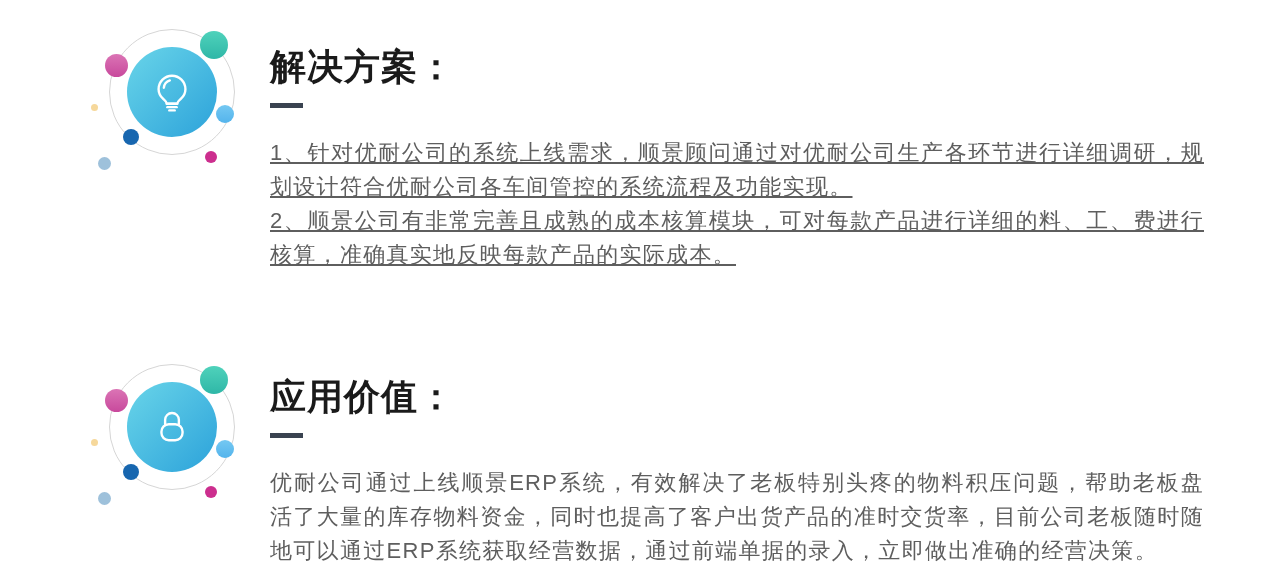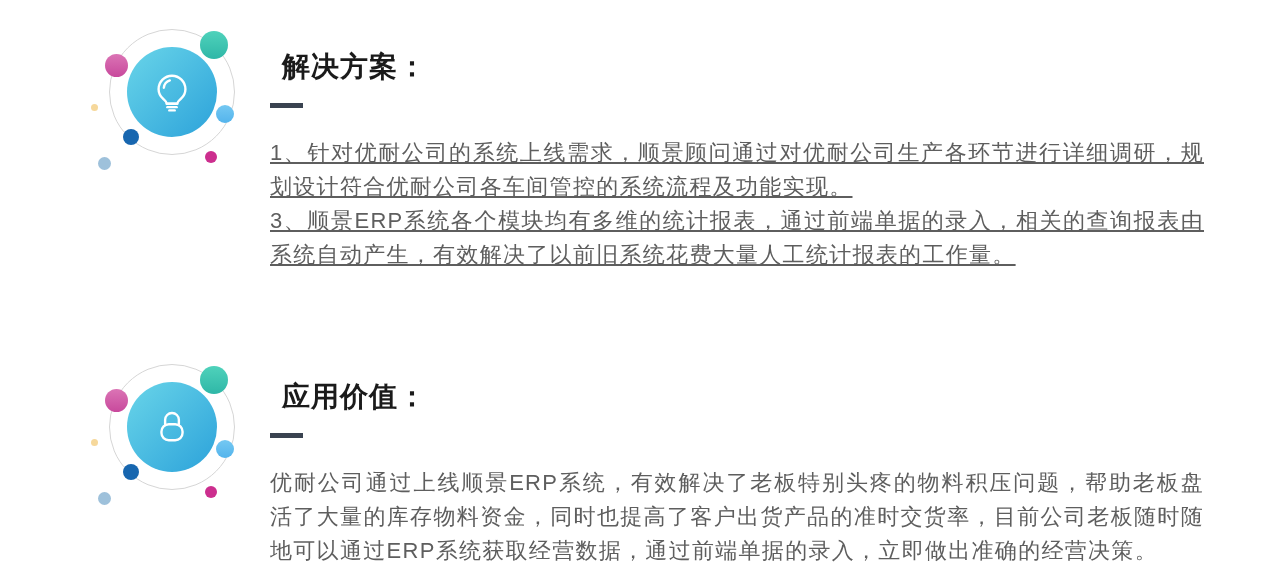--- a/index.html
+++ b/index.html
@@ -3,22 +3,22 @@
 <meta charset="utf-8">
 <style>
   html,body{margin:0;padding:0;}
   body{
     width:1265px;height:569px;position:relative;overflow:hidden;
     background:#ffffff;
     font-family:"Liberation Sans","DejaVu Sans",sans-serif;
   }
   
   .section-heading{
-    position:absolute;left:282px;margin:0;
-    font-size:28px;line-height:36px;font-weight:800;
+    position:absolute;left:270px;margin:0;
+    font-size:36px;line-height:36px;font-weight:800;
     color:#1a1a1a;letter-spacing:1px;white-space:nowrap;
   }
   .heading-solution{top:49px;}
   .heading-value{top:379px;text-align:center;}
   .dash{
     position:absolute;left:270px;width:33px;height:5px;background:#3a4350;
   }
   .dash-solution{top:103px;}
   .dash-value{top:433px;}
   
@@ -76,21 +76,21 @@
   <span class="dot dot-darkblue"></span>
   <span class="dot dot-yellow"></span>
   <span class="dot dot-steel"></span>
   <span class="dot dot-magenta"></span>
 </div>
 
 <h2 class="section-heading heading-solution">解决方案：</h2>
 <div class="dash dash-solution"></div>
 <div class="para-group para-group-solution">
     <p class="body-para">1、针对优耐公司的系统上线需求，顺景顾问通过对优耐公司生产各环节进行详细调研，规划设计符合优耐公司各车间管控的系统流程及功能实现。</p>
-    <p class="body-para">3、顺景ERP系统各个模块均有多维的统计报表，通过前端单据的录入，相关的查询报表由系统自动产生，有效解决了以前旧系统花费大量人工统计报表的工作量。</p>
+    <p class="body-para">2、顺景公司有非常完善且成熟的成本核算模块，可对每款产品进行详细的料、工、费进行核算，准确真实地反映每款产品的实际成本。</p>
   </div>
 
 <div class="badge badge-value">
   <span class="ring"></span>
   <span class="dot dot-teal"></span>
   <span class="dot dot-pink"></span>
   <span class="main-circle">
     <svg width="44" height="44" viewBox="0 0 48 48" fill="none" stroke="#ffffff" stroke-width="2.6" stroke-linecap="round" stroke-linejoin="round">
       <path d="M16.5 21v-4.8a7.5 7.5 0 0 1 15 0V21"></path>
       <rect x="12.5" y="21" width="23" height="17.5" rx="8"></rect>

